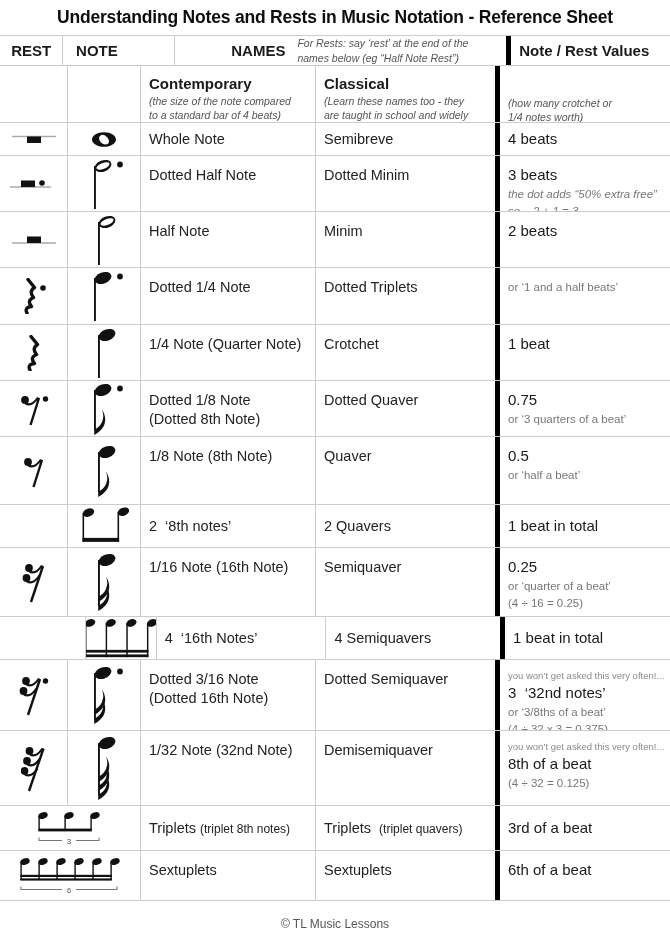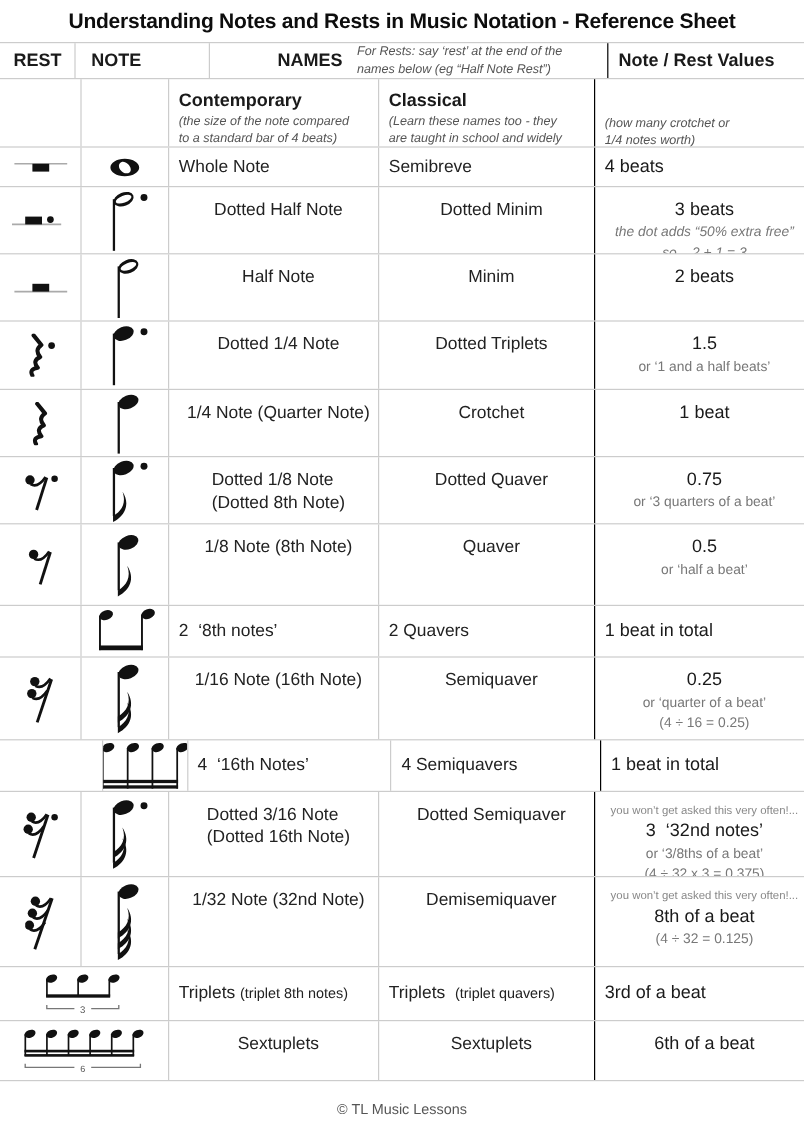--- a/index.html
+++ b/index.html
@@ -13,32 +13,32 @@
     display:flex;align-items:center;justify-content:center;
     font-size:17.5px;font-weight:bold;color:#0d0d0d;letter-spacing:-0.2px;
   }
   .row{display:flex;box-sizing:border-box;border-bottom:1px solid #ccc;flex-shrink:0;}
   .cell{box-sizing:border-box;display:flex;flex-direction:column;justify-content:center;overflow:hidden;}
   .c-rest{width:67px;align-items:center;}
   .c-note{width:73px;align-items:center;border-left:1px solid #ccc;}
   .c-combo{width:140px;align-items:center;}
   .c-name{width:175px;border-left:1px solid #ccc;padding-left:8px;}
   .c-classical{width:180px;border-left:1px solid #ccc;padding-left:8px;}
-  .c-value{width:175px;border-left:1px solid #000000;padding-left:8px;}
+  .c-value{width:175px;border-left:5px solid #000000;padding-left:8px;}
   .c-nameswide{width:355px;border-left:1px solid #ccc;flex-direction:row;align-items:center;padding-left:18px;gap:12px;margin-left:44px;}
   .header-row{height:30px;}
   .header-row .hdr{font-size:15px;font-weight:bold;color:#1a1a1a;}
   .header-row .c-rest,.header-row .c-note{justify-content:center;align-items:center;}
   .header-row .c-value{justify-content:center;}
   .subheader-row{height:57px;}
   .subheader-row .cell{justify-content:space-between;padding-top:9px;}
   .subhdr{font-size:15px;font-weight:bold;color:#1a1a1a;margin-bottom:2px;}
   .hint{font-size:10.5px;font-style:italic;color:#555;line-height:1.35;white-space:pre-line;}
   .vhint{margin-top:21px;}
-  .row.tall .c-name,.row.tall .c-classical,.row.tall .c-value{justify-content:flex-start;padding-top:10px;align-items:center;}
+  .row.tall .c-name,.row.tall .c-classical,.row.tall .c-value{justify-content:flex-start;padding-top:10px;}
   .nm{font-size:14.5px;color:#222;line-height:1.3;white-space:pre-line;}
   .sfx{font-size:12px;color:#222;}
   .val{font-size:15px;color:#1a1a1a;line-height:1.25;}
   .sub{font-size:11.5px;color:#777;line-height:1.45;margin-top:1px;white-space:pre-line;}
   .sub.it{font-style:italic;}
   .pre{font-size:9.5px;color:#888;margin-bottom:3px;}
   .icon{display:flex;align-items:center;justify-content:center;}
   .footer{
     flex:1;display:flex;align-items:center;justify-content:center;
     font-size:12px;color:#555;
@@ -186,21 +186,20 @@
             </svg>
           </span>
         </div>
         <div class="cell c-name">
           <div class="nm">Dotted 1/4 Note</div>
         </div>
         <div class="cell c-classical">
           <div class="nm">Dotted Triplets</div>
         </div>
         <div class="cell c-value">
-          <div class="val">1.5</div>
           <div class="sub">or ‘1 and a half beats’</div>
         </div>
       </div>
       <div class="row tall" style="height: 56px;">
         <div class="cell c-rest">
           <span class="icon">
             <svg width="22" height="36" viewBox="0 0 22 36">
               <path d="M8 1.5 L14.5 9.5 Q8.5 13.5 13.5 19.5 Q6.5 22.5 11.5 28.5 Q4 29.5 7 35" fill="none" stroke="#111" stroke-width="3.4" stroke-linecap="round" stroke-linejoin="round"></path>
             </svg>
           </span>

